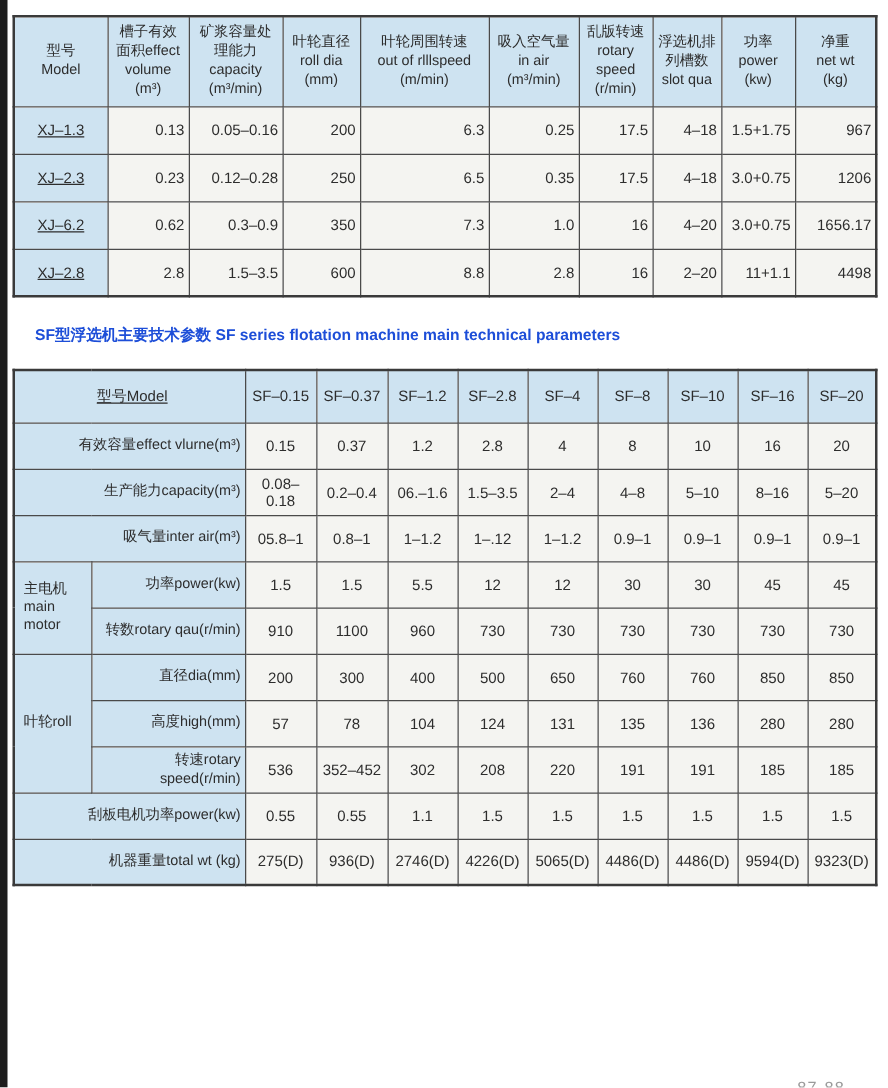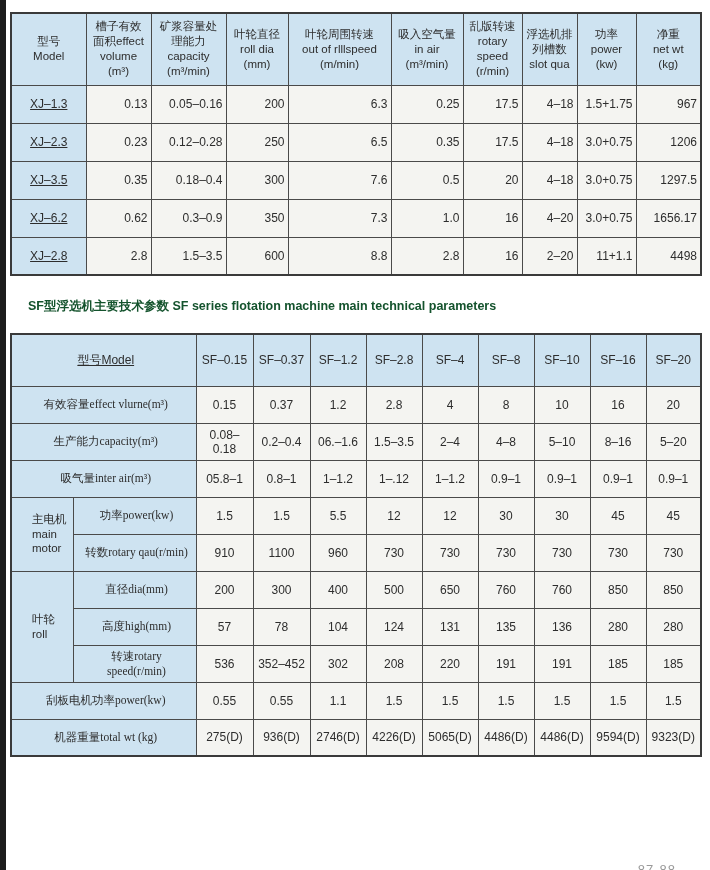--- a/index.html
+++ b/index.html
@@ -55,55 +55,54 @@
   }
   .xj-table td.data-cell {
     background: #f4f4f1;
     font-size: 12px;
     height: 38px;
     text-align: right;
   }
   
   .caption {
     margin: 22px 0 18px 18px;
-    color: #14532d;
+    color: #1d4ed8;
     font-size: 12.5px;
     font-weight: bold;
   }
   
   .sf-table th.hdr {
     background: #cee3f1;
     font-size: 12px;
-    height: 52px;
+    height: 42px;
     margin-left: 24px;
   }
   .sf-table th.hdr-label {
     background: #cee3f1;
     font-size: 12px;
     text-align: center;
     padding-left: 7px;
     height: 36px;
     text-decoration: underline;
   }
   .sf-table th.group-cell {
     background: #cee3f1;
     font-size: 11.5px;
     text-align: left;
-    padding-left: 20px;
+    padding-left: 7px;
     white-space: pre-line;
     line-height: 1.3;
   }
   .sf-table th.label-cell {
     background: #cee3f1;
     font-size: 11.5px;
-    text-align: center;
+    text-align: right;
     padding-left: 7px;
     line-height: 1.3;
     height: 37px;
-    font-family: Liberation Serif, serif;
   }
   .sf-table td.data-cell {
     background: #f4f4f1;
     font-size: 12px;
     height: 37px;
   }
   
   .page-footer {
     position: absolute;
     right: 34px;
@@ -186,32 +185,20 @@
           <td class="data-cell">0.12–0.28</td>
           <td class="data-cell">250</td>
           <td class="data-cell">6.5</td>
           <td class="data-cell">0.35</td>
           <td class="data-cell">17.5</td>
           <td class="data-cell">4–18</td>
           <td class="data-cell">3.0+0.75</td>
           <td class="data-cell">1206</td>
         </tr>
         <tr>
-          <th class="model-cell">XJ–3.5</th>
-          <td class="data-cell">0.35</td>
-          <td class="data-cell">0.18–0.4</td>
-          <td class="data-cell">300</td>
-          <td class="data-cell">7.6</td>
-          <td class="data-cell">0.5</td>
-          <td class="data-cell">20</td>
-          <td class="data-cell">4–18</td>
-          <td class="data-cell">3.0+0.75</td>
-          <td class="data-cell">1297.5</td>
-        </tr>
-        <tr>
           <th class="model-cell">XJ–6.2</th>
           <td class="data-cell">0.62</td>
           <td class="data-cell">0.3–0.9</td>
           <td class="data-cell">350</td>
           <td class="data-cell">7.3</td>
           <td class="data-cell">1.0</td>
           <td class="data-cell">16</td>
           <td class="data-cell">4–20</td>
           <td class="data-cell">3.0+0.75</td>
           <td class="data-cell">1656.17</td>

